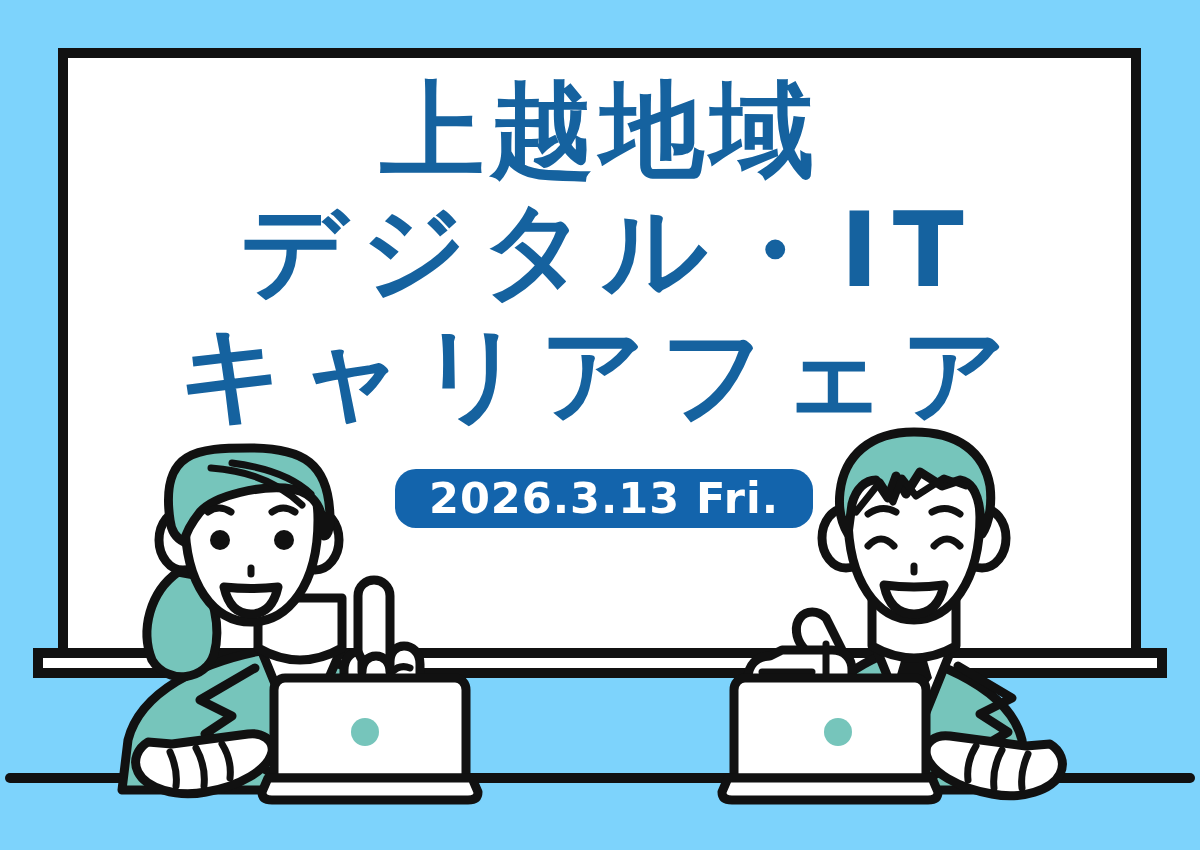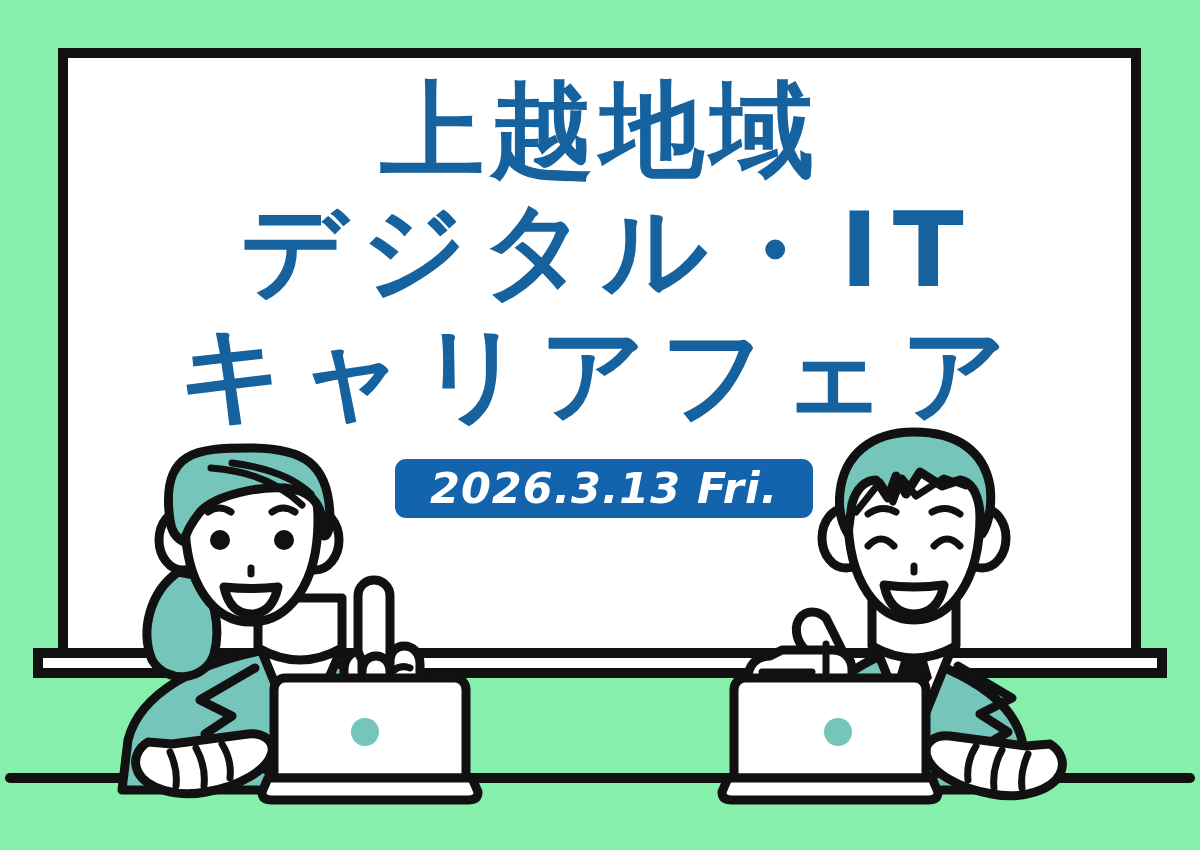--- a/index.html
+++ b/index.html
@@ -8,21 +8,21 @@
     padding: 0;
     background: #ffffff;
   }
   body {
     font-family: "Liberation Sans", sans-serif;
   }
   .poster {
     position: relative;
     width: 1200px;
     height: 850px;
-    background: #86efac;
+    background: #7dd3fc;
     overflow: hidden;
   }
   .poster-svg {
     position: absolute;
     left: 0;
     top: 0;
     width: 1200px;
     height: 850px;
     display: block;
   }
@@ -59,30 +59,29 @@
   }
   .line-3 {
     top: 322px;
     font-size: 104px;
     letter-spacing: 14px;
     box-sizing: border-box;
   }
   .date-badge {
     position: absolute;
     left: 395px;
-    top: 459px;
+    top: 469px;
     width: 418px;
     height: 59px;
     background: #1364ac;
-    border-radius: 11px;
+    border-radius: 21px;
     display: flex;
     align-items: center;
     justify-content: center;
     pointer-events: auto;
-    font-style: italic;
   }
   .date-badge-text {
     color: #ffffff;
     font-family: "DejaVu Sans", sans-serif;
     font-weight: 700;
     font-size: 43px;
     letter-spacing: 1px;
     line-height: 1;
     white-space: nowrap;
   }

